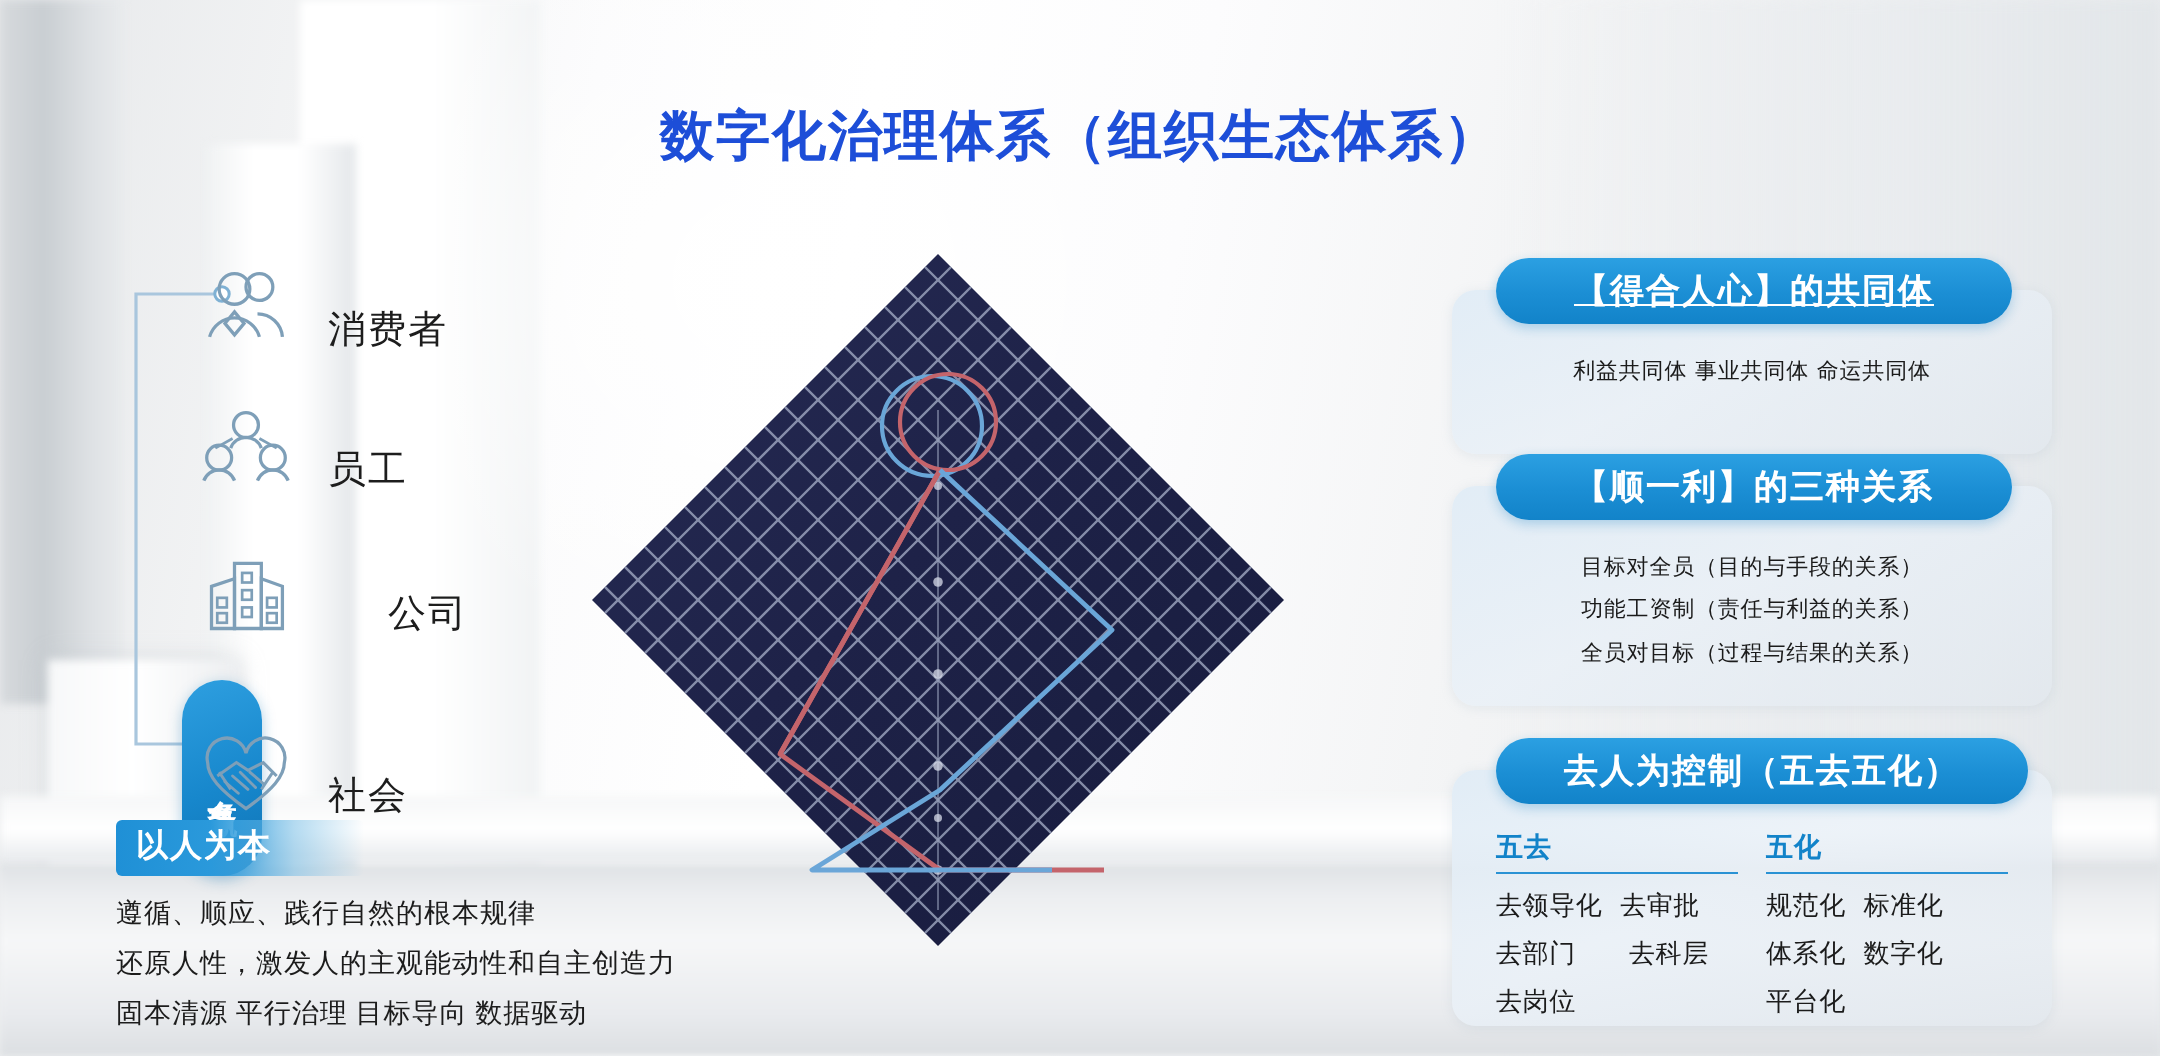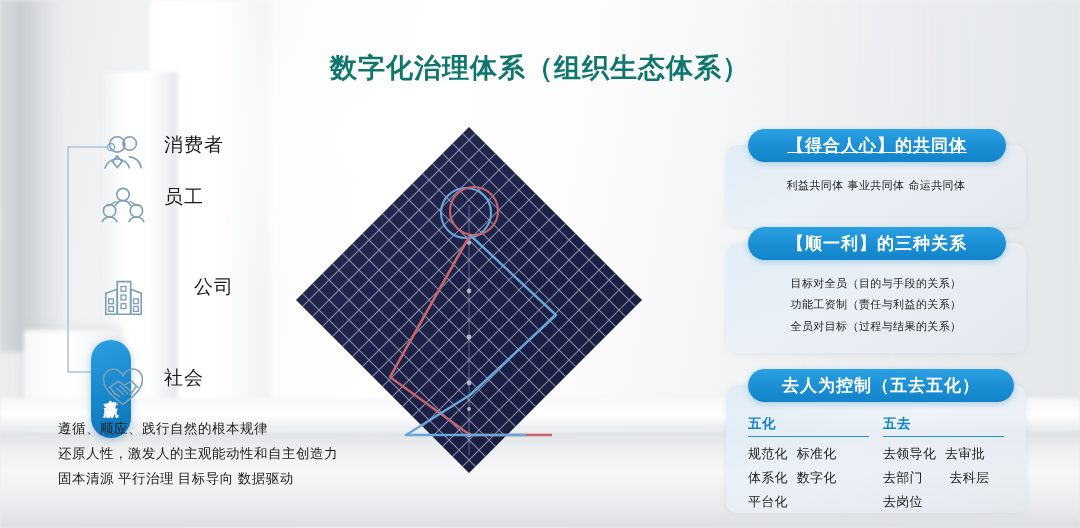--- a/index.html
+++ b/index.html
@@ -30,39 +30,39 @@
   .bg-floor2{position:absolute;left:0;right:0;top:398px;height:34px;
     background:linear-gradient(180deg,#f6f7f8 0%,#ffffff 50%,#e6e9ec 100%);filter:blur(2px);}
   .bg-rwall{position:absolute;right:0;top:0;width:330px;height:528px;
     background:linear-gradient(90deg,rgba(236,238,240,0) 0%,rgba(232,235,238,.75) 60%,rgba(226,230,233,.95) 100%);
     filter:blur(3px);}
   .bg-glow{position:absolute;left:170px;top:-60px;width:420px;height:400px;
     background:radial-gradient(ellipse at center,rgba(255,255,255,.95) 0%,rgba(255,255,255,0) 70%);}
 
   
   .title{position:absolute;left:0;right:0;top:50px;text-align:center;
-    font-size:27px;font-weight:bold;color:#0f766e;letter-spacing:1px;
+    font-size:27px;font-weight:bold;color:#1d4ed8;letter-spacing:1px;
     font-family:"DejaVu Sans","Liberation Sans",sans-serif;}
 
   
   .left-wrap{position:absolute;left:46px;top:122px;width:250px;height:275px;}
   .bracket{position:absolute;left:0;top:0;width:250px;height:275px;}
   .pill-win{position:absolute;left:45px;top:218px;width:40px;height:98px;
     border-radius:20px;background:linear-gradient(160deg,#2e9fe0 0%,#1787cc 55%,#0f72b4 100%);
     box-shadow:0 2px 7px rgba(23,120,180,.35);
     display:flex;align-items:center;justify-content:center;}
   .pill-win span{color:#ffffff;font-size:16px;font-weight:bold;line-height:1.25;
     writing-mode:vertical-rl;text-orientation:upright;letter-spacing:2px;
     font-family:"DejaVu Sans","Liberation Sans",sans-serif;}
 
-  .stake{position:absolute;display:flex;align-items:flex-start;gap:18px;left:100px;}
+  .stake{position:absolute;display:flex;align-items:flex-end;gap:18px;left:100px;}
   .stake .ic{width:46px;height:46px;display:block;}
   .stake .lb{font-size:19px;color:#1d1d1d;font-weight:500;letter-spacing:1px;
     font-family:"DejaVu Sans","Liberation Sans",sans-serif;}
-  .s0{top:132px;} .s1{top:184px;} .s2{top:274px;gap:48px;} .s3{top:365px;gap:18px;}
+  .s0{top:132px;} .s1{top:202px;} .s2{top:274px;gap:48px;} .s3{top:365px;gap:18px;}
 
   
   .lb-block{position:absolute;left:58px;top:410px;width:330px;}
   .lb-head{display:inline-block;position:relative;padding:3px 46px 4px 10px;
     font-size:16px;font-weight:bold;color:#ffffff;letter-spacing:1px;
     font-family:"DejaVu Sans","Liberation Sans",sans-serif;
     background:linear-gradient(90deg,#1f90d6 0%,#2a99db 38%,rgba(120,190,230,.55) 72%,rgba(190,220,240,0) 100%);
     border-radius:3px;}
   .lb-lines{margin-top:7px;}
   .lb-lines div{font-size:13.5px;color:#1c1c1c;line-height:1.85;letter-spacing:.5px;
@@ -177,20 +177,21 @@
     <svg class="ic" viewBox="0 0 48 48">
       <path d="M24 41 C10 31 4 24 4 17 A9 9 0 0 1 24 12 A9 9 0 0 1 44 17 C44 24 38 31 24 41 Z" fill="none" stroke="#7e9fb8" stroke-width="1.7"></path>
       <path d="M9 24 L19 17 L25 21 L33 17 L40 24" fill="none" stroke="#7e9fb8" stroke-width="1.6"></path>
       <path d="M13 27 L20 33 M17 24 L25 31 M21 22 L29 30 M26 22 L33 28" fill="none" stroke="#7e9fb8" stroke-width="1.5" stroke-linecap="round"></path>
       <path d="M10 22 L16 31 M38 22 L32 31" fill="none" stroke="#7e9fb8" stroke-width="1.5"></path>
     </svg>
     <div class="lb">社会</div>
   </div>
 
   <div class="lb-block">
+    <div class="lb-head">以人为本</div>
     <div class="lb-lines">
       <div>遵循、顺应、践行自然的根本规律</div>
       <div>还原人性，激发人的主观能动性和自主创造力</div>
       <div>固本清源  平行治理  目标导向  数据驱动</div>
     </div>
   </div>
 
   <div class="diamond-wrap">
     <svg viewBox="0 0 350 350" width="350" height="350">
       <defs>
@@ -256,27 +257,27 @@
       <div>目标对全员（目的与手段的关系）</div>
       <div>功能工资制（责任与利益的关系）</div>
       <div>全员对目标（过程与结果的关系）</div>
     </div>
   </div>
 
   <div class="panel" id="panel3">
     <div class="phead">去人为控制（五去五化）</div>
     <div class="cols">
       <div class="col">
+        <div class="colhead">五去</div>
+        <div class="colrow">去领导化  去审批</div>
+        <div class="colrow">去部门      去科层</div>
+        <div class="colrow">去岗位</div>
+      </div>
+      <div class="col">
         <div class="colhead">五化</div>
         <div class="colrow">规范化  标准化</div>
         <div class="colrow">体系化  数字化</div>
         <div class="colrow">平台化</div>
       </div>
-      <div class="col">
-        <div class="colhead">五去</div>
-        <div class="colrow">去领导化  去审批</div>
-        <div class="colrow">去部门      去科层</div>
-        <div class="colrow">去岗位</div>
-      </div>
     </div>
   </div>
 
 </div>
 
 </body></html>

